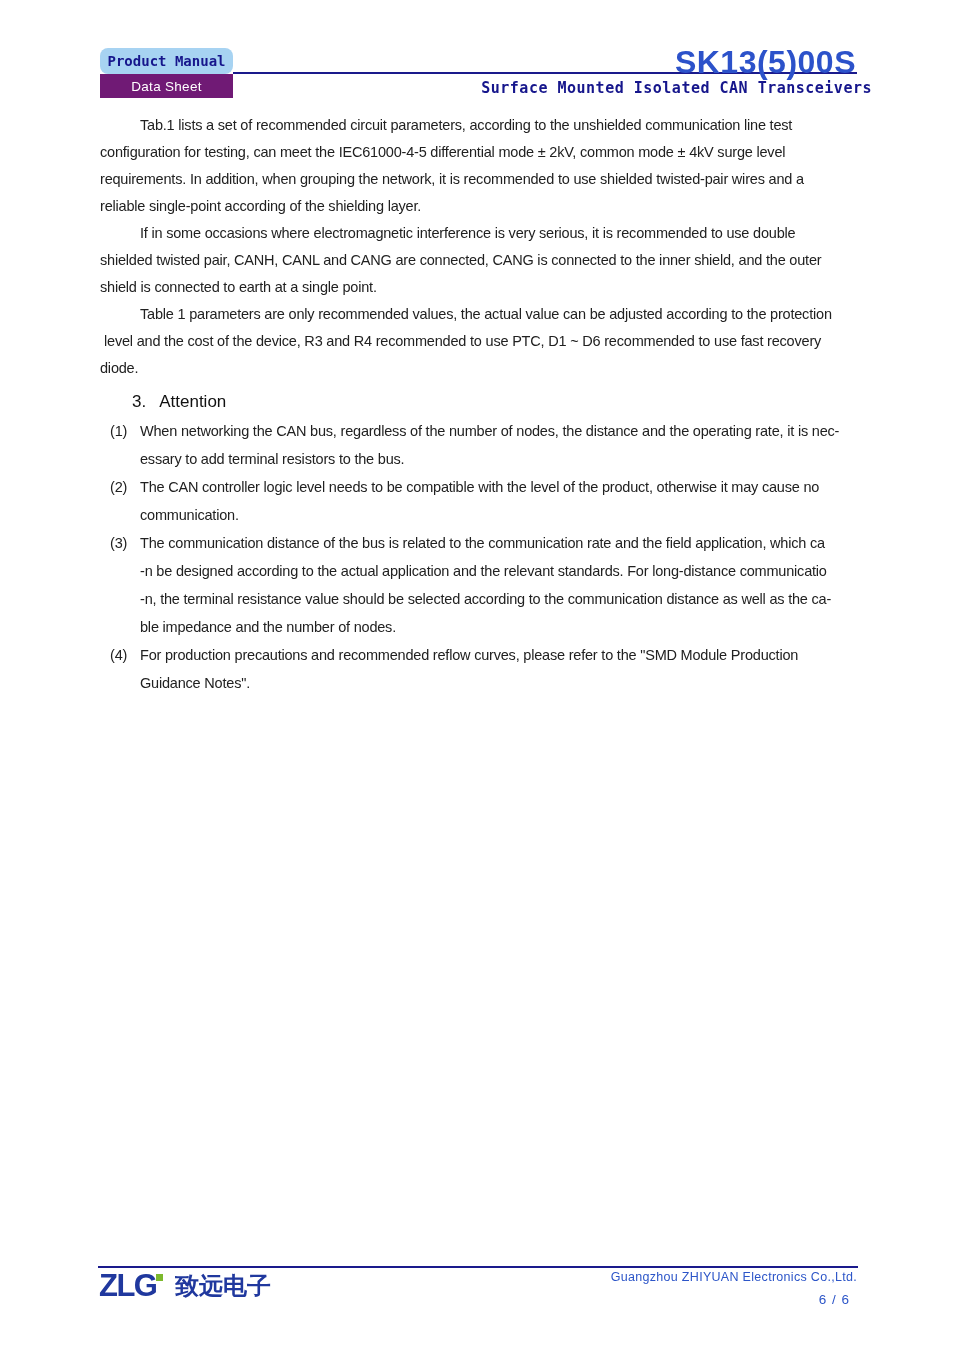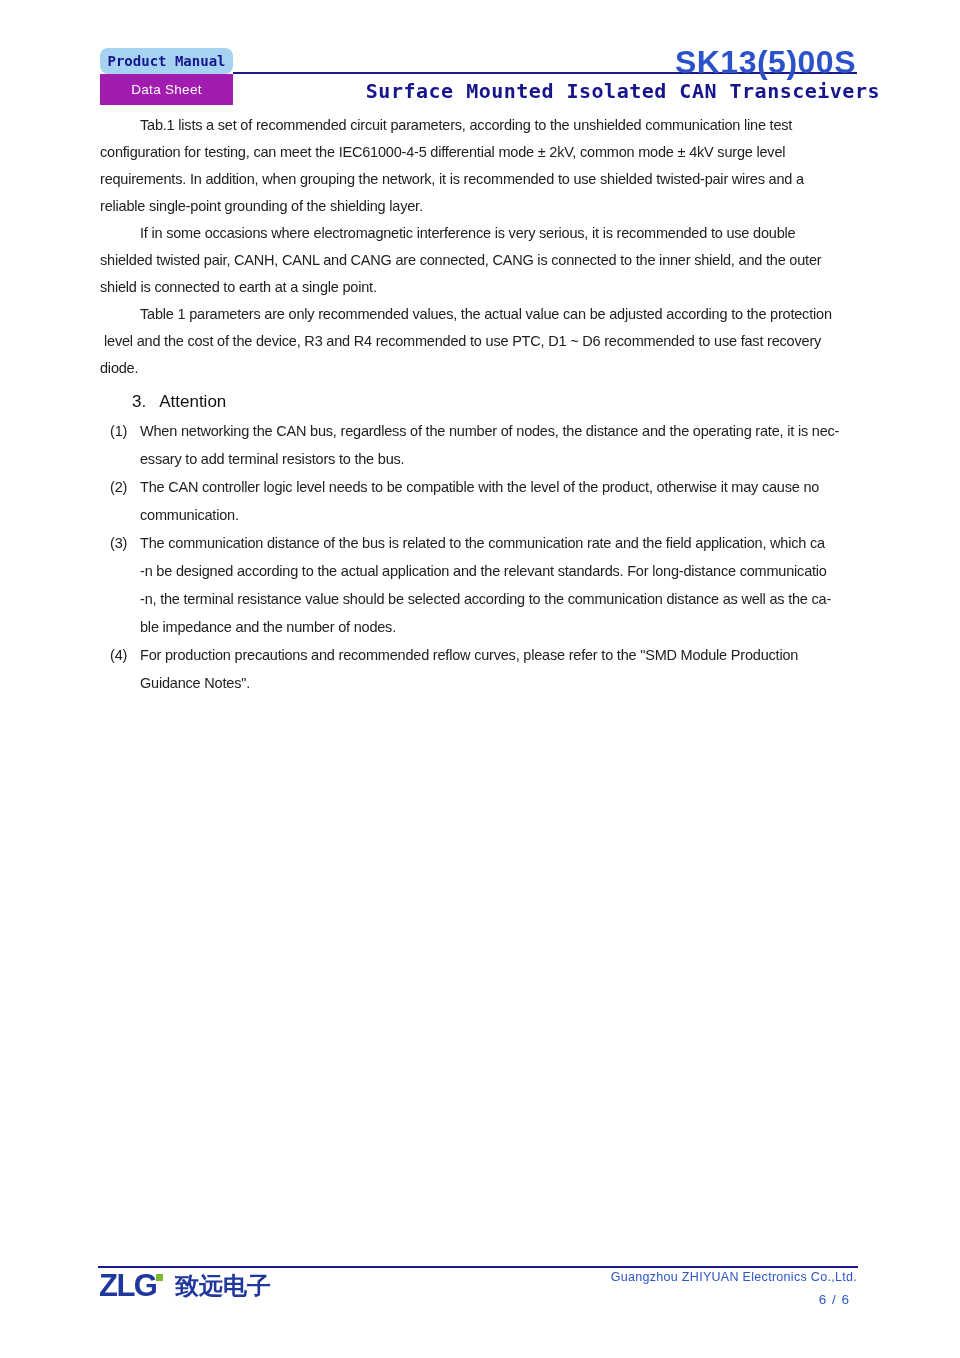--- a/index.html
+++ b/index.html
@@ -9,34 +9,34 @@
   }
 
   
   .badge-top {
     position:absolute; left:100px; top:48px; width:133px; height:26px;
     background:#A7D3F2; color:#16168C;
     font-family:"DejaVu Sans Mono", monospace; font-weight:bold; font-size:14px;
     display:flex; align-items:center; justify-content:center;border-radius:8px;
   }
   .badge-bottom {
-    position:absolute; left:100px; top:74px; width:133px; height:31px;
-    background:#a21caf; color:#ffffff; font-size:13.5px; letter-spacing:.3px;
+    position:absolute; left:100px; top:74px; width:133px; height:24px;
+    background:#701a75; color:#ffffff; font-size:13.5px; letter-spacing:.3px;
     display:flex; align-items:center; justify-content:center;
   }
   .header-rule {
     position:absolute; left:233px; top:72px; width:624px; height:2px; background:#1A1A8C;
   }
   .model {
     position:absolute; top:44px; right:104px;
     font-size:32px; font-weight:bold; color:#2C52CA; letter-spacing:.5px;
   }
   .subtitle {
-    position:absolute; top:79px; right:80px;
-    font-family:"DejaVu Sans Mono", monospace; font-weight:bold; font-size:20px;
+    position:absolute; top:79px; right:88px;
+    font-family:"DejaVu Sans Mono", monospace; font-weight:bold; font-size:15px;
     color:#16168C; letter-spacing:.5px;
   }
 
   
   .main {
     position:absolute; left:100px; top:112px; width:806px;
     color:#212121; font-size:14.5px; letter-spacing:-0.2px;
   }
   .para .line { line-height:27px; height:27px; white-space:nowrap; }
   .para .line.first { text-indent:40px; }
@@ -85,21 +85,21 @@
 <div class="header-rule"></div>
 <div class="model">SK13(5)00S</div>
 <div class="subtitle">Surface Mounted Isolated CAN Transceivers</div>
 
 <div class="main">
 
   <div class="para">
     <div class="line first">Tab.1 lists a set of recommended circuit parameters, according to the unshielded communication line test</div>
     <div class="line">configuration for testing, can meet the IEC61000-4-5 differential mode ± 2kV, common mode ± 4kV surge level</div>
     <div class="line">requirements. In addition, when grouping the network, it is recommended to use shielded twisted-pair wires and a</div>
-    <div class="line">reliable single-point grounding of the shielding layer.</div>
+    <div class="line">reliable single-point according of the shielding layer.</div>
   </div>
 
   <div class="para">
     <div class="line first">If in some occasions where electromagnetic interference is very serious, it is recommended to use double</div>
     <div class="line">shielded twisted pair, CANH, CANL and CANG are connected, CANG is connected to the inner shield, and the outer</div>
     <div class="line">shield is connected to earth at a single point.</div>
   </div>
 
   <div class="para">
     <div class="line first">Table 1 parameters are only recommended values, the actual value can be adjusted according to the protection</div>

